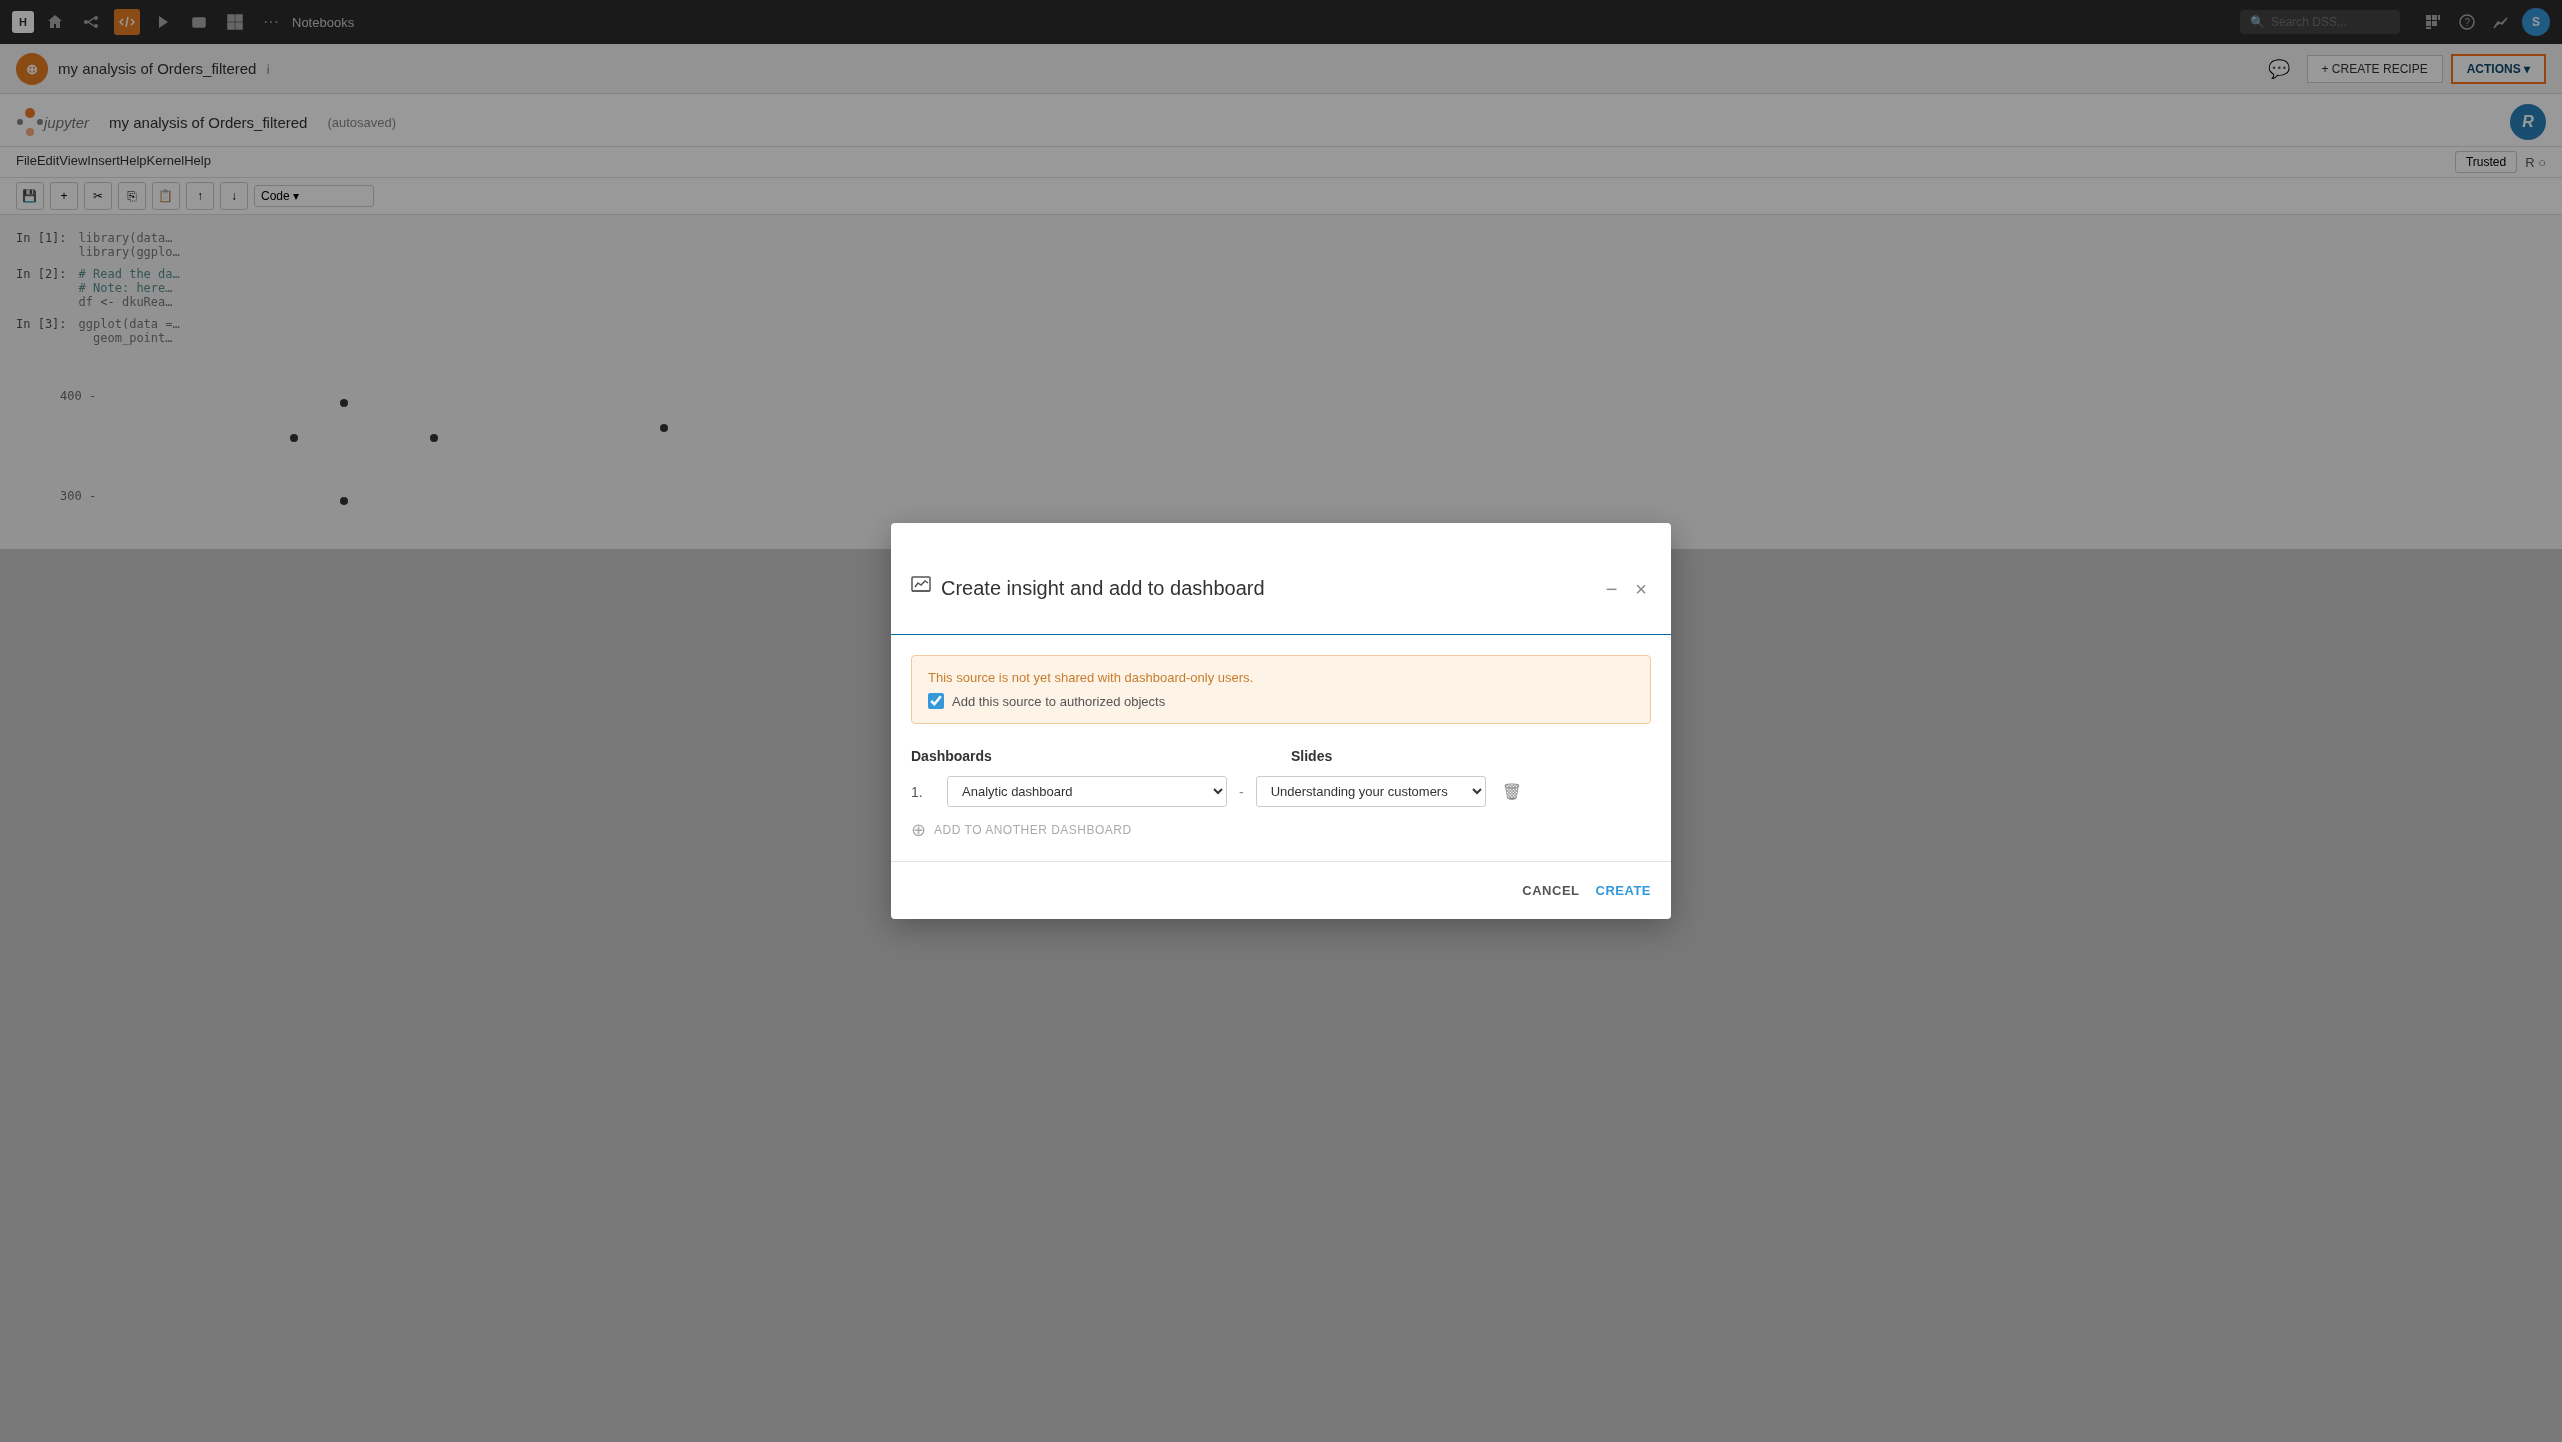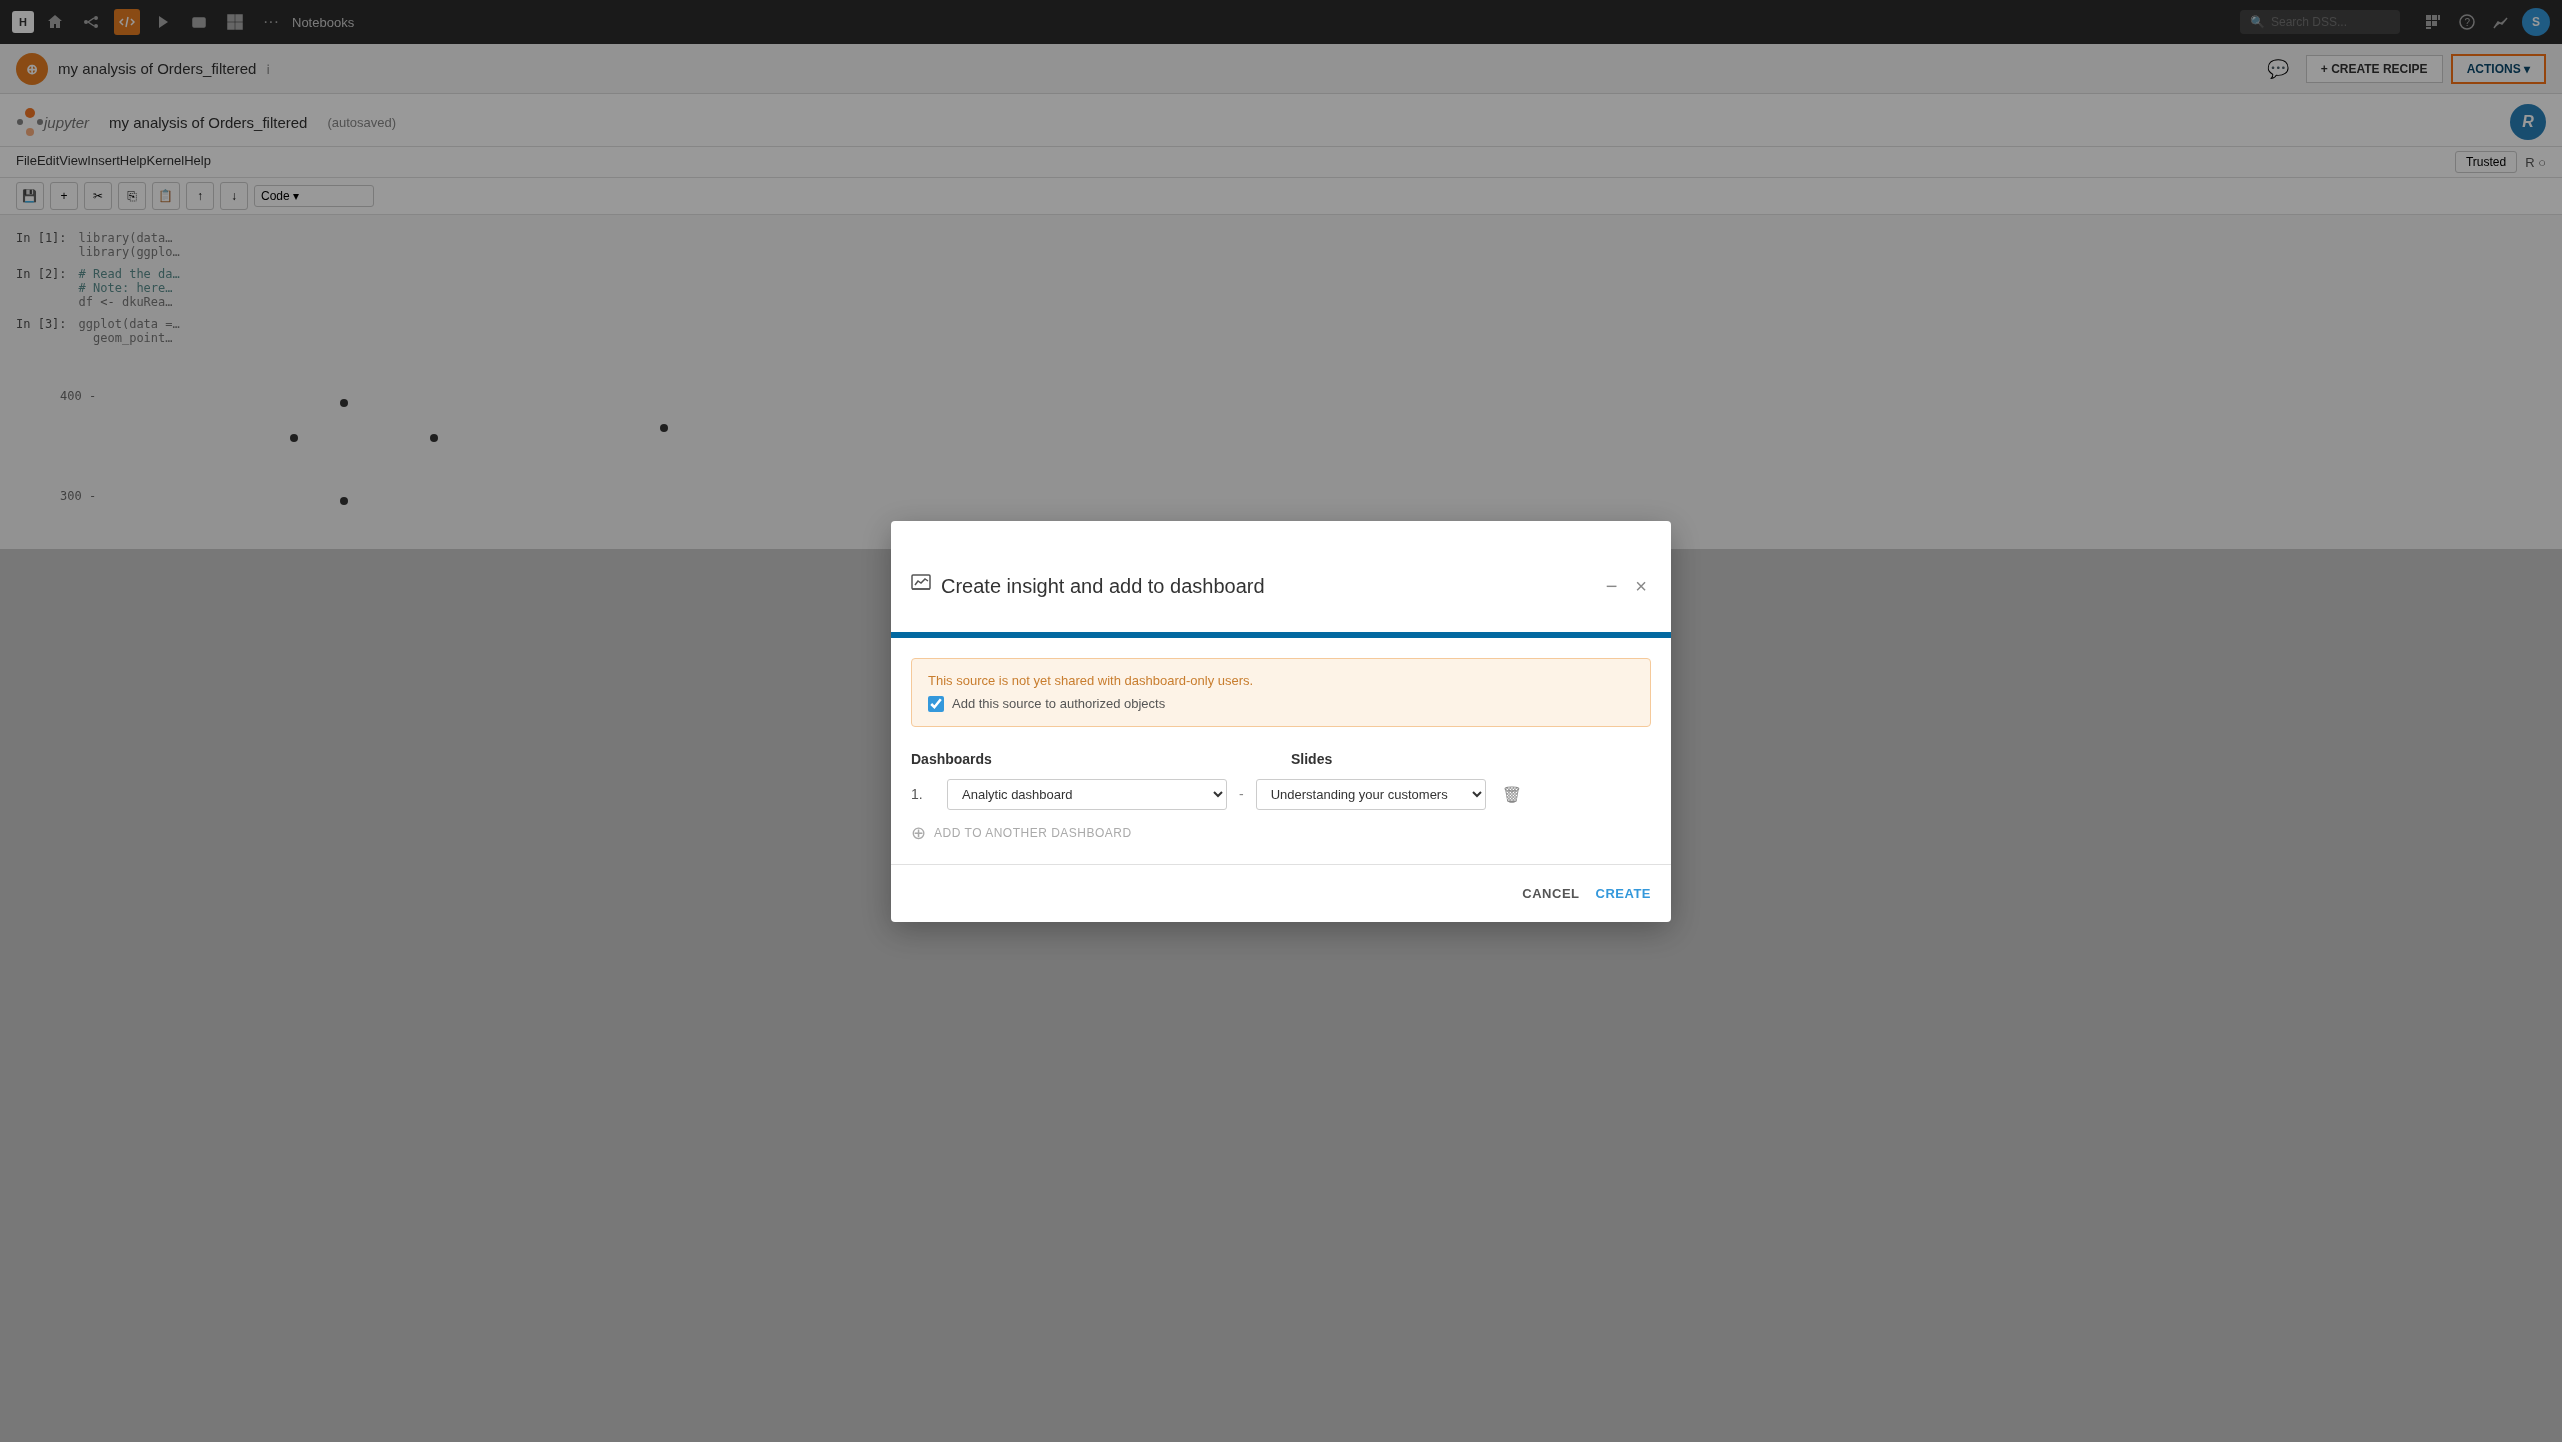--- a/index.html
+++ b/index.html
@@ -32,21 +32,21 @@
     .sub-header {
       background: #f5f5f5;
       height: 50px;
       display: flex;
       align-items: center;
       padding: 0 16px;
       border-bottom: 1px solid #ddd;
     }
     .sub-header .notebook-title { font-size: 15px; color: #333; font-weight: 500; }
     .sub-header .right-actions { margin-left: auto; display: flex; gap: 8px; align-items: center; }
-    .create-recipe-btn { background: white; border: 1px solid #ccc; padding: 6px 14px; font-size: 12px; font-weight: 700; cursor: pointer; color: #333; }
+    .create-recipe-btn { background: white; border: 1px solid #ccc; padding: 6px 14px; font-size: 12px; font-weight: 400; cursor: pointer; color: #333; }
     .actions-btn { background: white; border: 2px solid #f97316; padding: 6px 14px; font-size: 12px; font-weight: 600; cursor: pointer; color: #0c4a6e; }
 
     
     .jupyter-header {
       background: white;
       padding: 10px 16px 6px;
       border-bottom: 1px solid #e0e0e0;
       display: flex;
       align-items: center;
       gap: 12px;
@@ -96,21 +96,21 @@
       background: white;
       width: 780px;
       border-radius: 4px;
       box-shadow: 0 8px 32px rgba(0,0,0,0.3);
       overflow: hidden;
     }
     .modal-header {
       display: flex;
       align-items: center;
       padding: 33px 20px;
-      border-bottom: 6px solid #0369a1;
+      border-bottom: 1px solid #0369a1;
       gap: 10px;
       margin-top: 20px;
     }
     .modal-icon { color: #555; font-size: 18px; }
     .modal-title { font-size: 20px; color: #333; font-weight: 400; flex: 1; }
     .modal-close-btn { background: none; border: none; cursor: pointer; color: #888; font-size: 20px; line-height: 1; padding: 0 4px; }
     .modal-minimize-btn { background: none; border: none; cursor: pointer; color: #888; font-size: 20px; line-height: 1; padding: 0 4px; }
 
     .modal-body { padding: 20px; }
 

